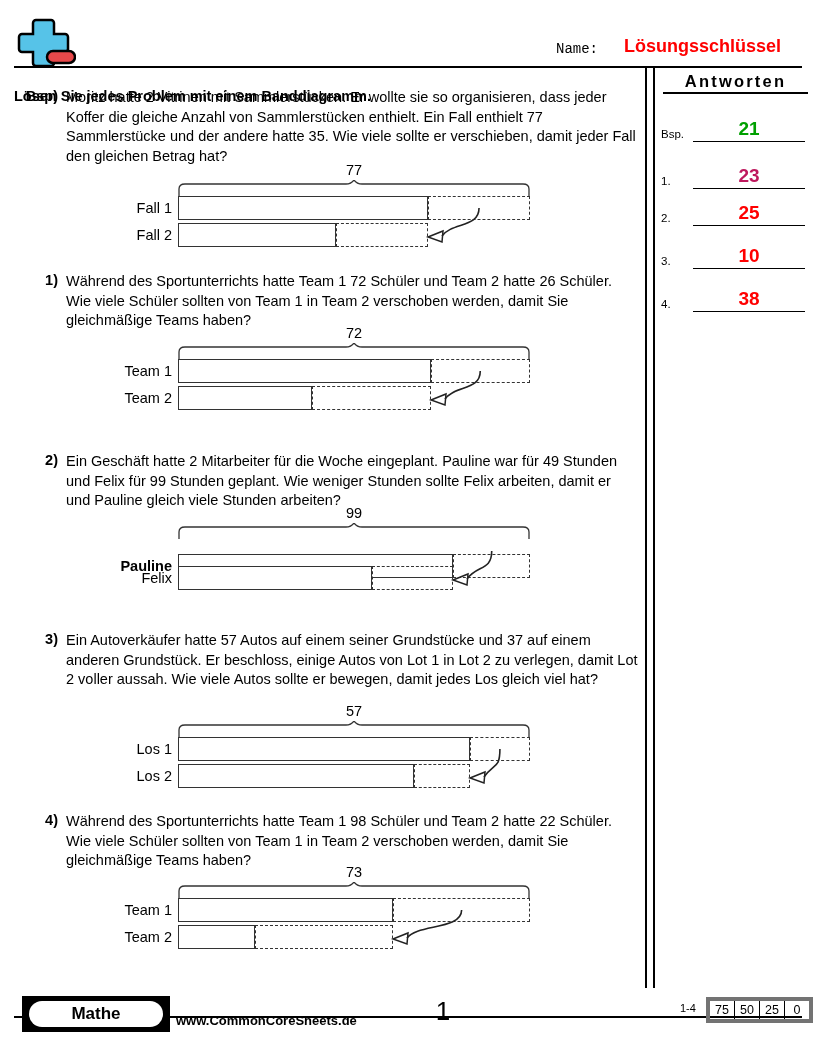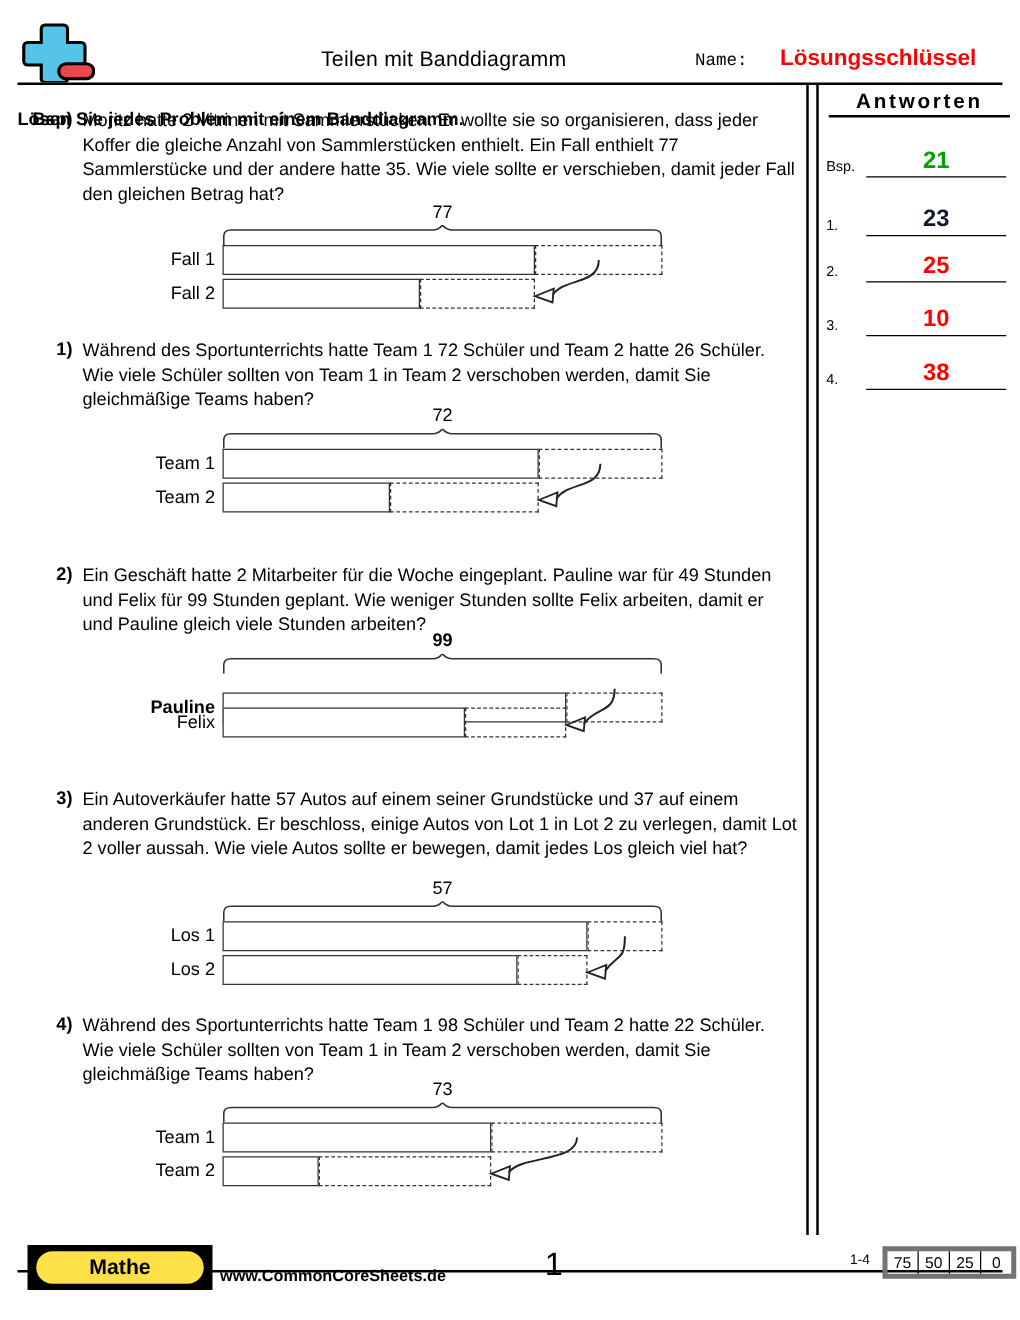--- a/index.html
+++ b/index.html
@@ -204,21 +204,21 @@
     position: absolute;
     left: 22px; top: 996px;
     width: 148px; height: 36px;
     background: #000;
     display: flex;
     align-items: center;
     justify-content: center;
   }
   #brand-pill {
     width: 134px; height: 26px;
-    background: #fde047;
+    background: #ffffff;
     border-radius: 13px;
     display: flex;
     align-items: center;
     justify-content: center;
     font-size: 17px;
     font-weight: bold;
   }
   #site-url {
     position: absolute;
     left: 176px; top: 1013px;
@@ -254,21 +254,20 @@
   #score-table .cell:last-child { border-right: none; }
 </style>
 </head>
 <body>
 
 <div id="header">
   <svg id="logo" viewBox="0 0 62 48">
     <path d="M22 2 h15 a3 3 0 0 1 3 3 v11 h11 a3 3 0 0 1 3 3 v12 a3 3 0 0 1 -3 3 h-11 v11 a3 3 0 0 1 -3 3 h-15 a3 3 0 0 1 -3 -3 v-11 h-11 a3 3 0 0 1 -3 -3 v-12 a3 3 0 0 1 3 -3 h11 v-11 a3 3 0 0 1 3 -3 z" fill="#56c3e8" stroke="#000" stroke-width="2.5"></path>
     <rect x="33" y="33" width="28" height="12" rx="6" fill="#e8484a" stroke="#000" stroke-width="2.5"></rect>
   </svg>
-  <div id="header-title">Teilen mit Banddiagramm</div>
   <div id="name-label">Name:</div>
   <div id="name-value">Lösungsschlüssel</div>
   <div id="header-rule"></div>
 </div>
 
 <div class="divider-line" id="divider-a"></div>
 <div class="divider-line" id="divider-b"></div>
 
 <div id="instructions">Lösen Sie jedes Problem mit einem Banddiagramm.</div>
 
@@ -327,21 +326,21 @@
       <svg class="arrow-svg" width="122.56" height="42" viewBox="0 0 122.56 42" style="left: 307.44px; top: 44px;">
         <path d="M63.28000000000003,2 C63.28000000000003,22 38,16 28,30" fill="none" stroke="#222" stroke-width="1.6"></path>
         <path d="M14,31 L29,25 L28,36 Z" fill="none" stroke="#222" stroke-width="1.5"></path>
       </svg>
     </div>
     <div class="problem" style="top: 452px;">
       <div class="problem-num">2)</div>
       <div class="problem-text">Ein Geschäft hatte 2 Mitarbeiter für die Woche eingeplant. Pauline war für 49 Stunden und Felix für 99 Stunden geplant. Wie weniger Stunden sollte Felix arbeiten, damit er und Pauline gleich viele Stunden arbeiten?</div>
     </div>
     <div class="diagram" style="top: 505px; left: 110px;">
-      <div class="brace-label" style="left: 68px; width: 352px; font-weight: bold;">99</div>
+      <div class="brace-label" style="left: 68px; width: 352px;">99</div>
       <svg class="brace-svg" width="352" height="16" viewBox="0 0 352 16" style="left: 68px;">
         <path d="M1,16 V9 Q1,4 7,4 H168 Q173,4 176,0 Q179,4 184,4 H345 Q351,4 351,9 V16" fill="none" stroke="#333" stroke-width="1.3"></path>
       </svg>
       <div class="bar-row" style="top: 49px; font-weight: bold;">
         <div class="bar-label">Pauline</div>
         <div class="bar-track" style="width: 352px;">
           <div class="bar-dashed" style="left: 274.56px; width: 77.44px;"></div>
           <div class="bar-solid" style="width: 274.56px;"></div>
         </div>
       </div>
@@ -418,21 +417,21 @@
 <div id="answers-title">Antworten</div>
 <div id="answers-root">
     <div class="answer-row" style="top: 108px;">
       <div class="answer-num">Bsp.</div>
       <div class="answer-line"></div>
       <div class="answer-val" style="color: rgb(0, 160, 0);">21</div>
     </div>
     <div class="answer-row" style="top: 155px;">
       <div class="answer-num">1.</div>
       <div class="answer-line"></div>
-      <div class="answer-val" style="color: #0f172a;">23</div>
+      <div class="answer-val" style="color: #be185d;">23</div>
     </div>
     <div class="answer-row" style="top: 192px;">
       <div class="answer-num">2.</div>
       <div class="answer-line"></div>
       <div class="answer-val" style="color: rgb(255, 0, 0);">25</div>
     </div>
     <div class="answer-row" style="top: 235px;">
       <div class="answer-num">3.</div>
       <div class="answer-line"></div>
       <div class="answer-val" style="color: rgb(255, 0, 0);">10</div>

